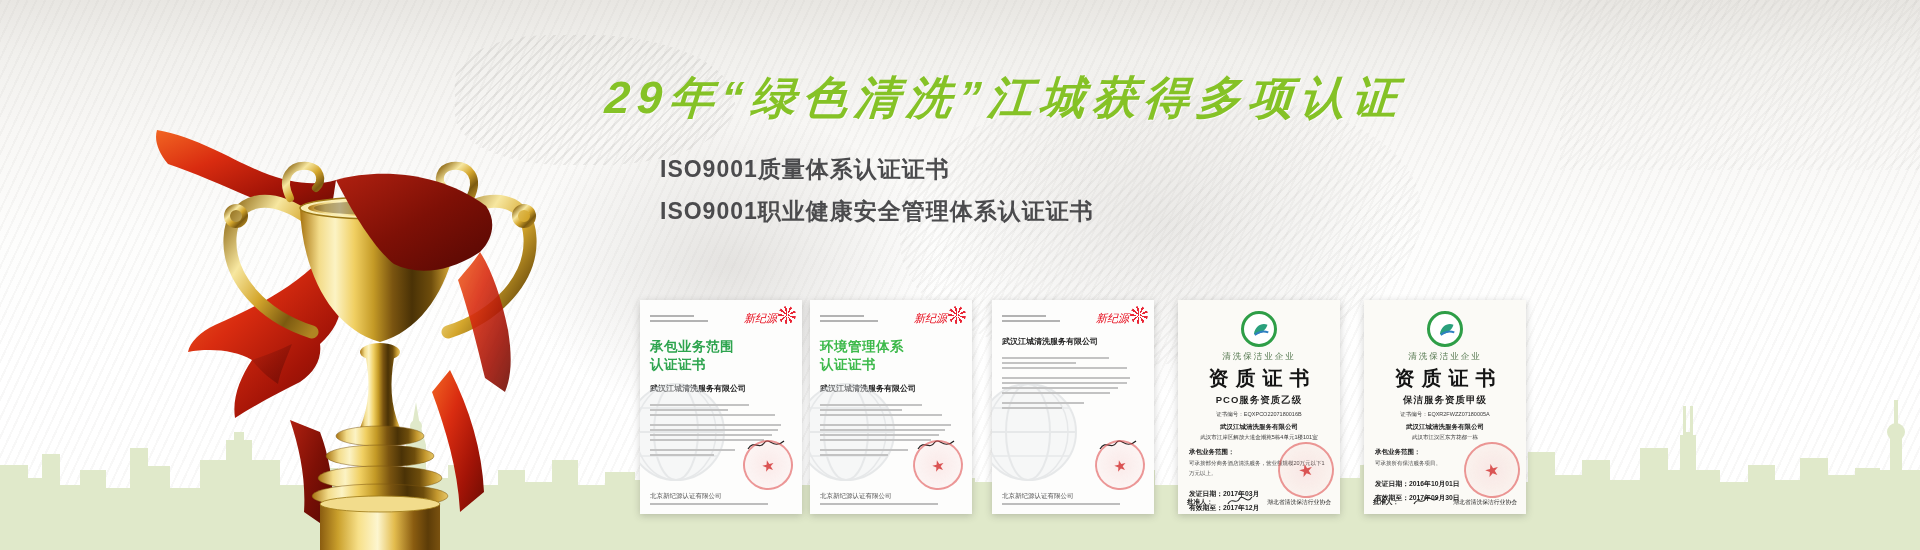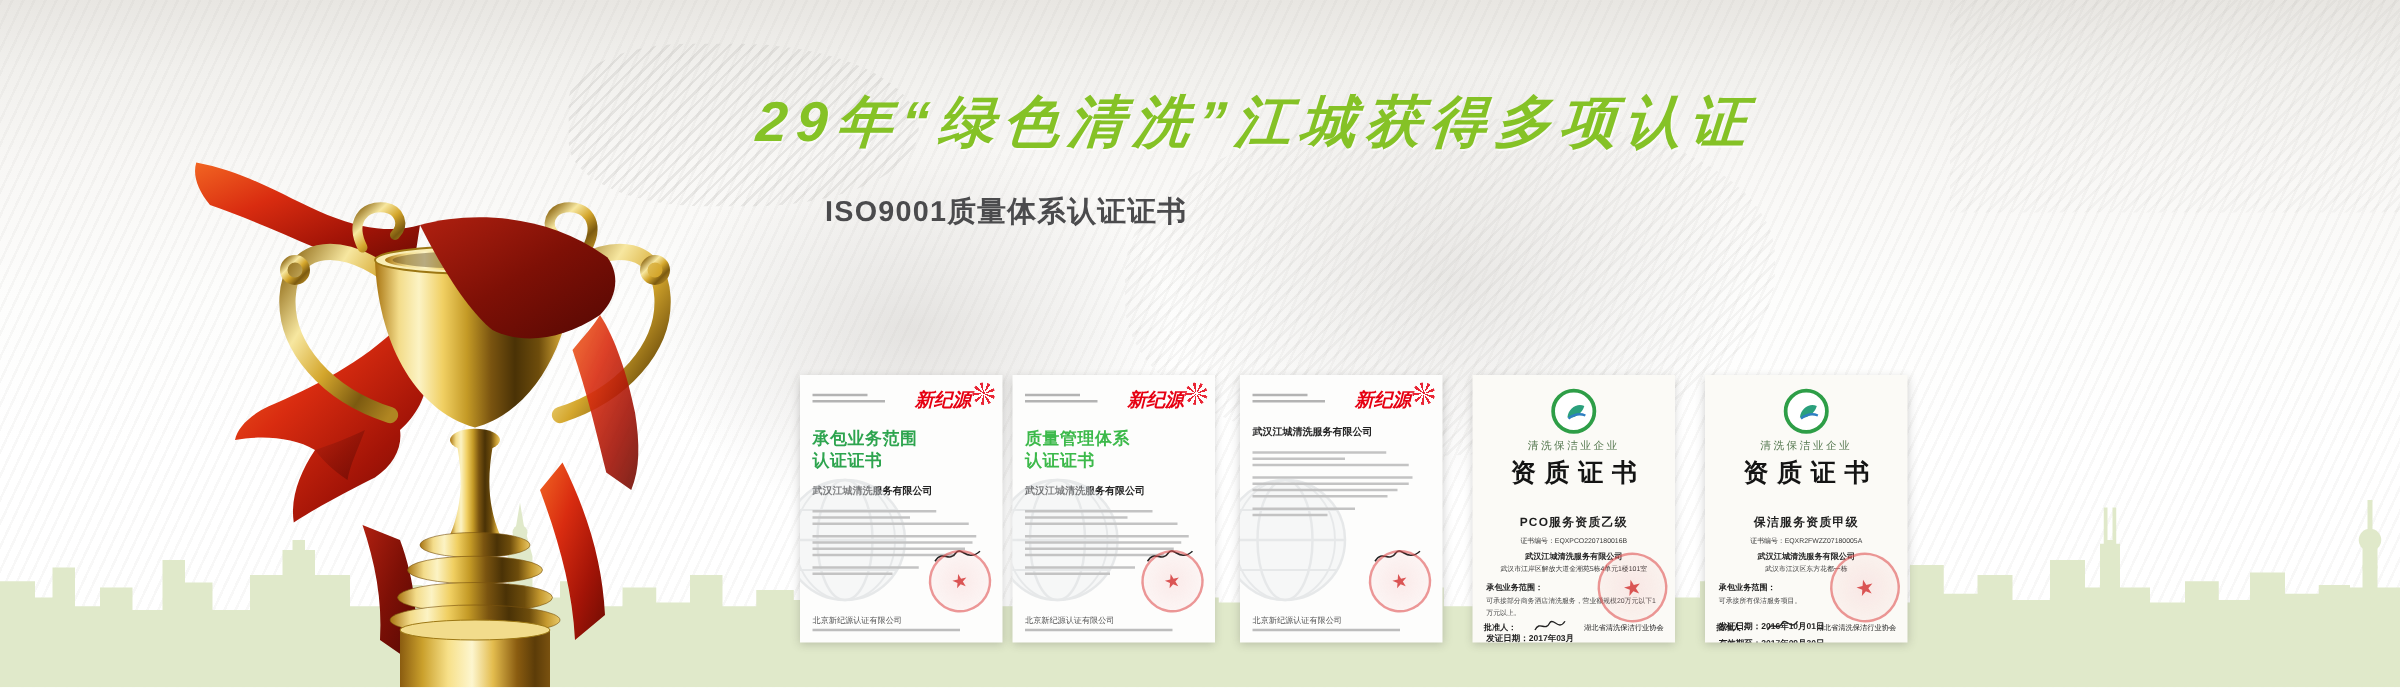--- a/index.html
+++ b/index.html
@@ -47,21 +47,21 @@
     position:absolute;top:0;width:162px;height:214px;background:#fdfdfc;
     box-shadow:0 2px 7px rgba(60,60,55,.25);overflow:hidden;
   }
   .card.p1{left:640px;}  .card.p2{left:810px;}  .card.p3{left:992px;}
   .card.p4{left:1178px;background:#fbfaf6;}  .card.p5{left:1364px;background:#fbfaf6;}
 
   .bar{height:2px;background:#c3c3c3;margin-top:3px;}
   .iso-head{display:flex;justify-content:space-between;align-items:flex-start;padding:9px 9px 0 10px;}
   .head-lines{width:60px;padding-top:3px;}
   .head-lines .bar{background:#b3b3b3;}
-  .logo-xjy{position:relative;font-size:15px;font-weight:700;font-style:italic;color:#e60012;
+  .logo-xjy{position:relative;font-size:11px;font-weight:400;font-style:italic;color:#e60012;
     padding:2px 16px 0 0;white-space:nowrap;}
   .logo-xjy .swirl{position:absolute;right:-3px;top:-3px;width:18px;height:18px;border-radius:50%;opacity:.85;
     background:repeating-conic-gradient(from 20deg,#e60012 0 16deg,rgba(230,0,18,0) 16deg 40deg);}
   .iso-title{padding:12px 10px 0;font-weight:700;font-size:13.5px;line-height:1.3;letter-spacing:.5px;}
   .c1 .iso-title{color:#2da44e;} .c2 .iso-title{color:#3cb94a;} .c3 .iso-title{color:#f5881f;}
   .iso-co{padding:10px 10px 0;font-size:8px;font-weight:700;color:#232323;}
   .iso-lines{padding:7px 10px 0;position:relative;z-index:2;}
   .iso-lines .gap{height:5px;}
   .sig-iso{position:absolute;right:16px;bottom:62px;z-index:3;}
   .globe{position:absolute;left:-16px;bottom:30px;opacity:.45;z-index:1;}
@@ -74,21 +74,21 @@
   .seal .star{color:rgba(213,58,58,.85);font-size:15px;line-height:1;}
   .iso-seal{right:9px;bottom:24px;}
   .iso-footer{position:absolute;left:10px;bottom:9px;font-size:6.5px;color:#555;z-index:3;}
   .iso-footer .bar{width:118px;background:#bdbdbd;margin-top:2px;}
 
   .q-inner{position:relative;height:100%;text-align:center;padding:10px 11px 0;box-sizing:border-box;}
   .q-logo{width:30px;height:30px;border:3px solid #2e9e47;border-radius:50%;margin:1px auto 0;
     display:flex;align-items:center;justify-content:center;background:#fff;}
   .q-orgtype{font-size:8.5px;color:#53764d;letter-spacing:2px;margin-top:4px;}
   .q-title{font-size:20px;font-weight:700;color:#141414;letter-spacing:7px;margin-top:2px;text-indent:7px;}
-  .q-sub{font-size:9.5px;font-weight:700;color:#1e1e1e;margin-top:20px;letter-spacing:1px;}
+  .q-sub{font-size:9.5px;font-weight:700;color:#1e1e1e;margin-top:2px;letter-spacing:1px;}
   .q-no{font-size:5.5px;color:#3a3a3a;margin-top:4px;}
   .q-co{font-size:6.5px;font-weight:700;color:#222;margin-top:5px;}
   .q-addr{font-size:5.5px;color:#383838;margin-top:2px;}
   .q-scope{text-align:left;margin-top:7px;}
   .q-scope-label{font-size:6.5px;font-weight:700;color:#1c1c1c;}
   .q-scope-text{font-size:5.5px;color:#4a4a4a;margin-top:2px;line-height:1.8;text-align:left;}
   .q-dates{text-align:left;margin-top:8px;font-size:6.8px;font-weight:700;color:#1c1c1c;line-height:2.1;}
   .q-bottom{position:absolute;left:9px;right:9px;bottom:7px;display:flex;align-items:flex-end;
     justify-content:space-between;font-size:6px;color:#1c1c1c;}
   .q-approver{font-size:6.5px;font-weight:700;white-space:nowrap;}
@@ -191,20 +191,21 @@
     <ellipse cx="240" cy="358" rx="62" ry="12" fill="url(#gCup)" stroke="#7a5410" stroke-width=".5"></ellipse>
     <ellipse cx="240" cy="376" rx="68" ry="12" fill="url(#gCup)" stroke="#7a5410" stroke-width=".5"></ellipse>
     <rect x="180" y="384" width="120" height="46" fill="url(#gCyl)"></rect>
     <ellipse cx="240" cy="384" rx="60" ry="8" fill="#f2dc8c" stroke="#9c7714" stroke-width=".8"></ellipse>
   </svg>
 
   <h1 class="title">29年“绿色清洗”江城获得多项认证</h1>
 
   <div class="cert-list list-left">
     <div class="line">ISO9001质量体系认证证书</div>
+    <div class="line">ISO9001职业健康安全管理体系认证证书</div>
   </div>
 
   <div class="certs">
 
     <div class="card c1 p1">
       <div class="iso-head">
         <div class="head-lines">
             <div class="bar" style="width:44px"></div>
             <div class="bar" style="width:58px"></div>
           </div>
@@ -247,21 +248,21 @@
 
     <div class="card c2 p2">
       <div class="iso-head">
         <div class="head-lines">
             <div class="bar" style="width:44px"></div>
             <div class="bar" style="width:58px"></div>
           </div>
         <div class="logo-xjy"><span class="swirl"></span><span>新纪源</span></div>
       </div>
       <div class="iso-title">
-        <div>质量管理体系</div>
+        <div>环境管理体系</div>
           <div>认证证书</div>
       </div>
       <div class="iso-co">武汉江城清洗服务有限公司</div>
       <div class="iso-lines">
         <div class="bar" style="width:72%"></div>
           <div class="bar" style="width:58%"></div>
           <div class="bar" style="width:86%"></div>
         <div class="gap"></div>
         <div class="bar" style="width:92%"></div>
           <div class="bar" style="width:88%"></div>

